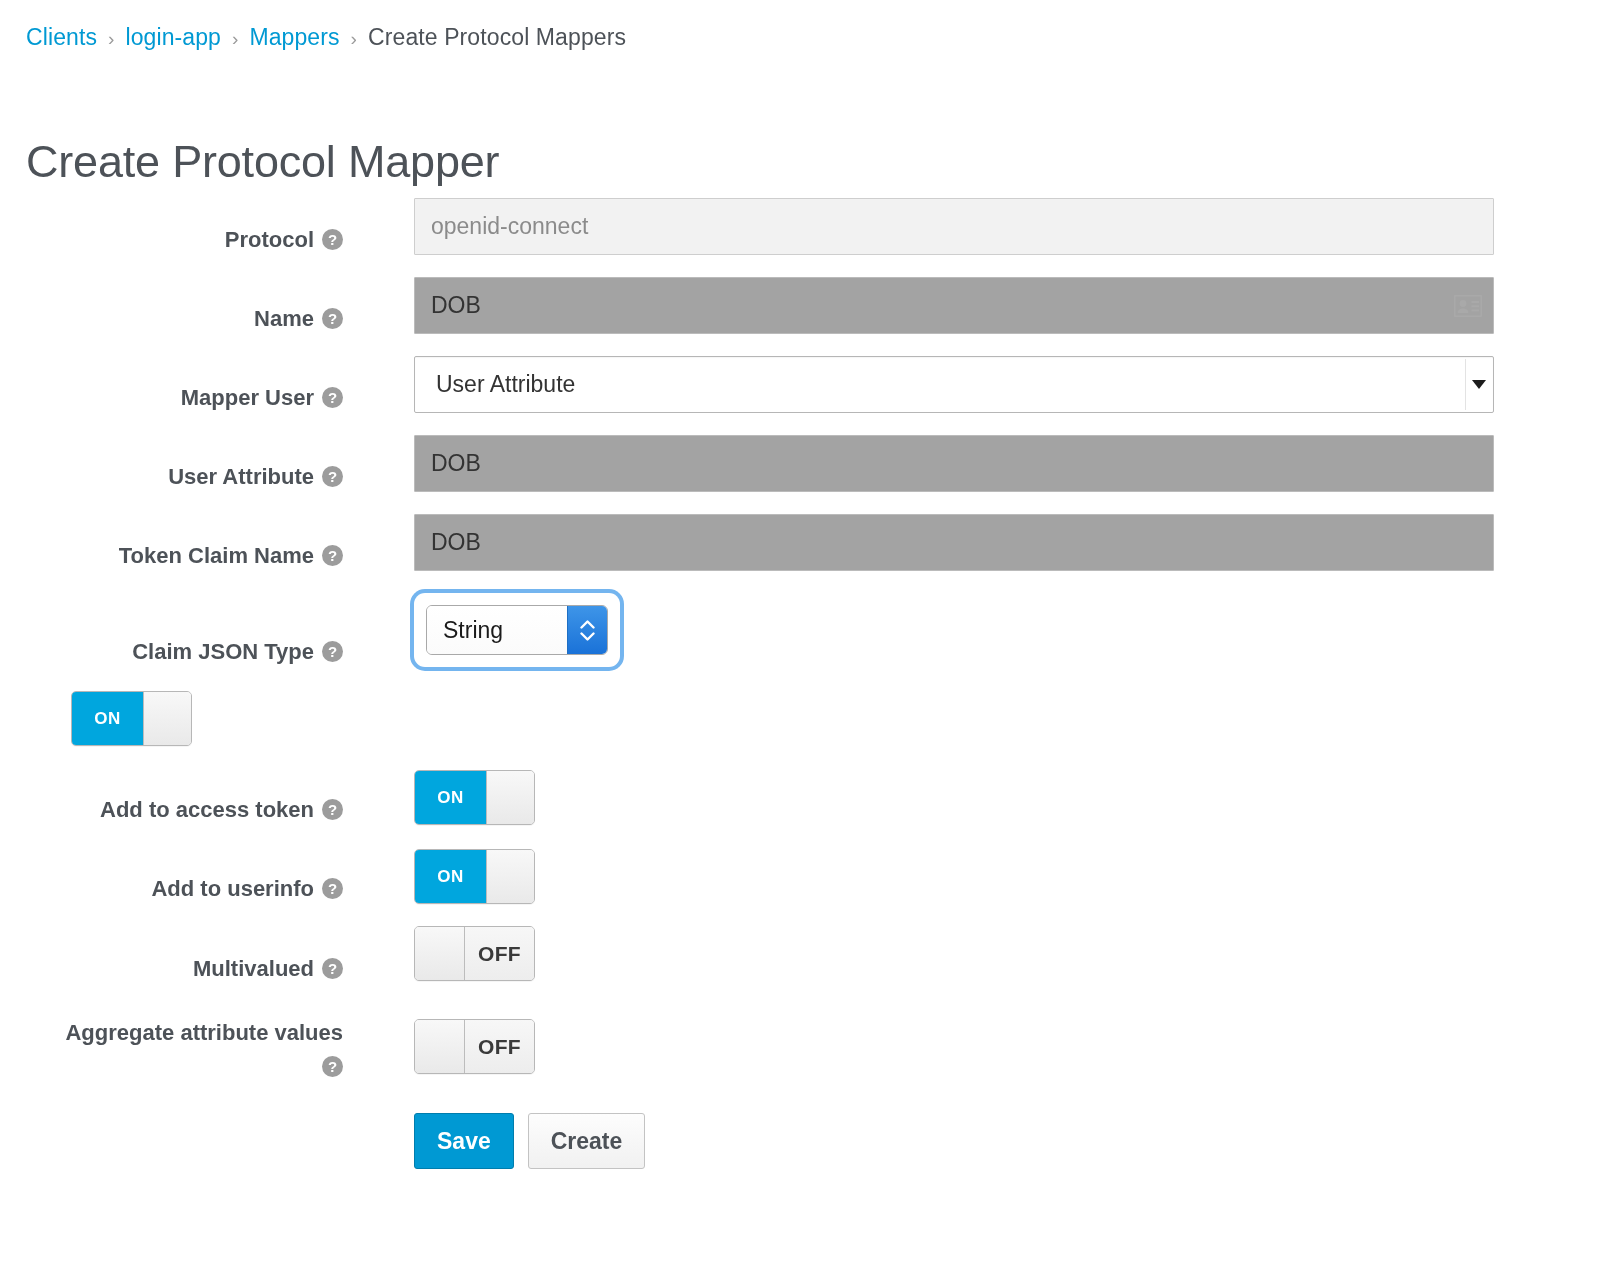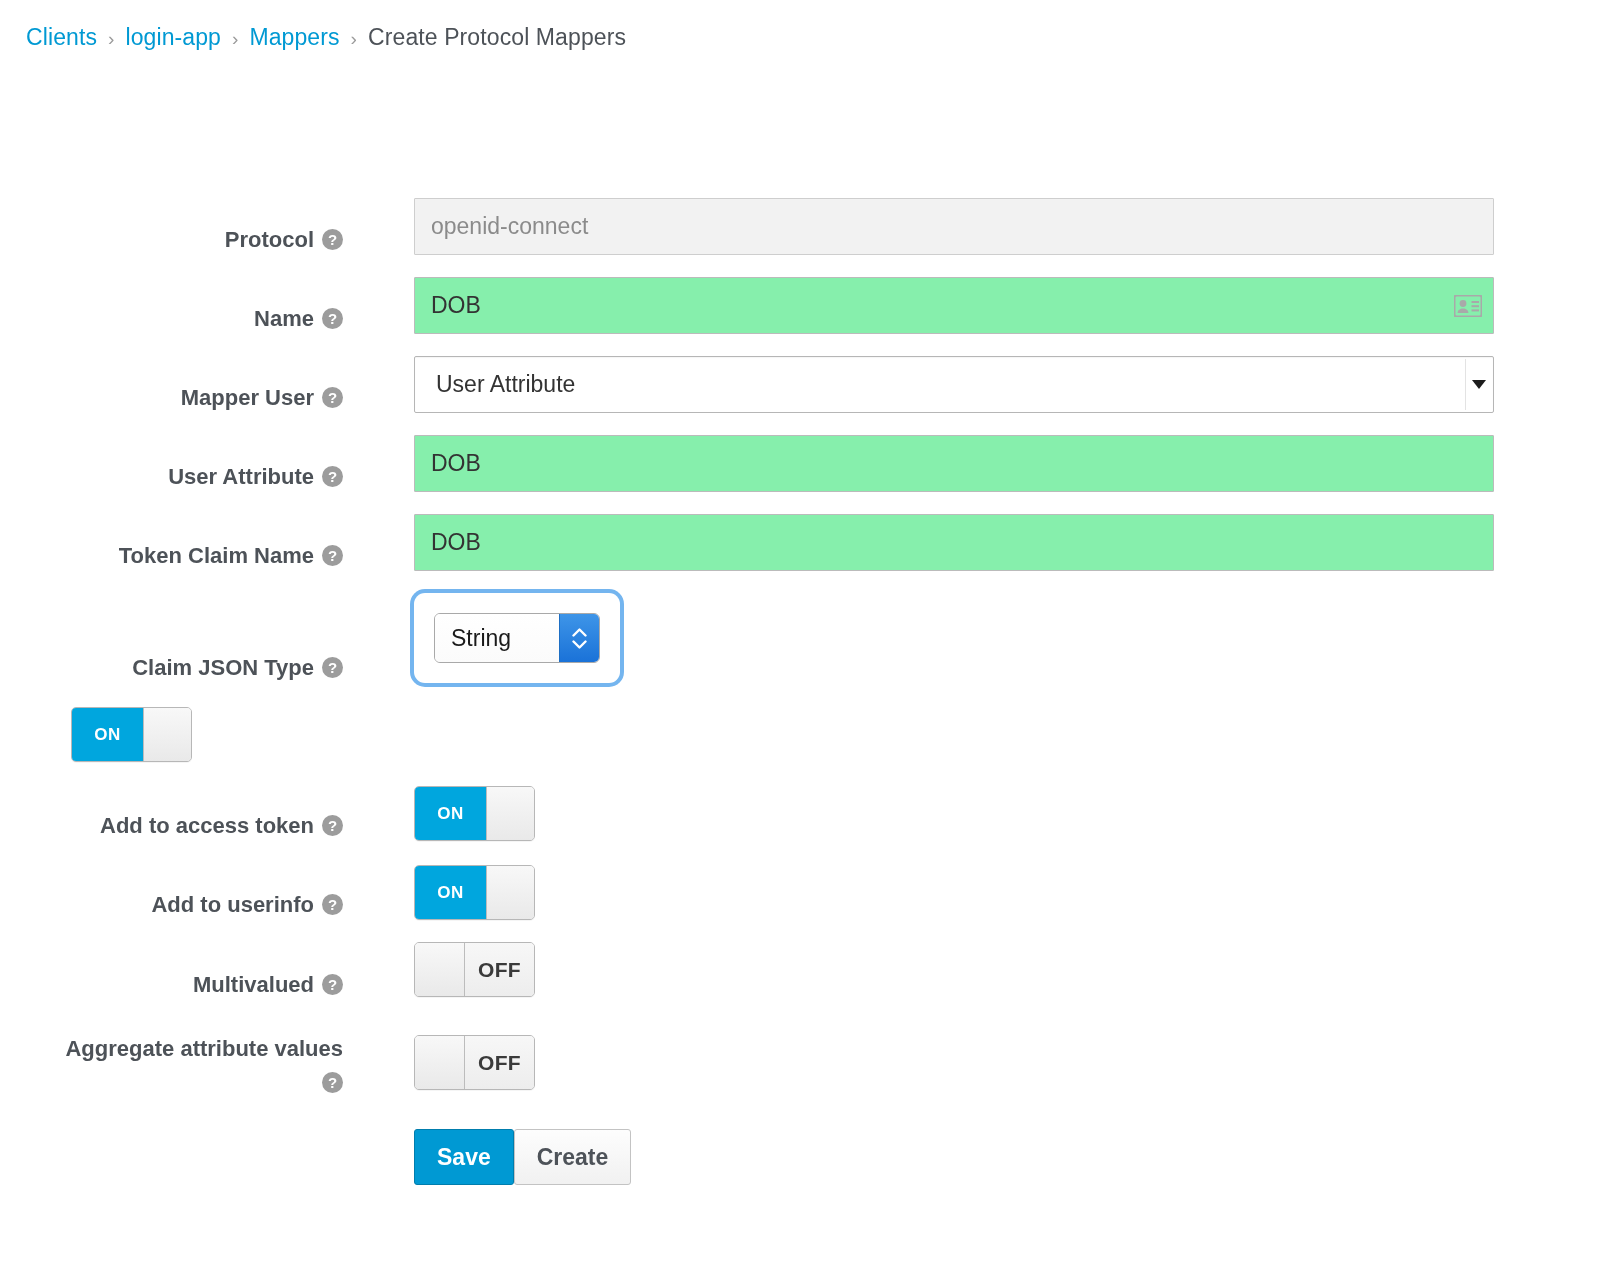--- a/index.html
+++ b/index.html
@@ -90,21 +90,21 @@
     display: block;
     margin: 8px 0 0 auto;
     margin-right: 0px;
   }
 
   
   .text-input {
     width: 1080px;
     height: 57px;
     border: 1px solid #bbbbbb;
-    background: #86efac;
+    background: #a3a3a3;
     font-size: 23px;
     color: #333333;
     padding: 0 16px;
     font-family: "Liberation Sans", sans-serif;
     border-radius: 1px;
     outline: none;
     display: block;
   }
   .text-input:disabled, .text-input.disabled {
     background: #f2f2f2;
@@ -150,21 +150,21 @@
   .tri-down {
     width: 0; height: 0;
     border-left: 7px solid transparent;
     border-right: 7px solid transparent;
     border-top: 9px solid #1c1c1c;
   }
 
   
   .select-focus-wrap {
     display: inline-block;
-    padding: 20px;
+    padding: 12px;
     border-radius: 11px;
     background: transparent;
     box-shadow: 0 0 0 4px #74b5ef;
     width: 206px;
   }
   .select-focus {
     display: flex;
     align-items: stretch;
     height: 50px;
     border: 1px solid #a9a9a9;
@@ -228,21 +228,21 @@
     flex: 0 0 50px;
     background: linear-gradient(#f8f8f8, #e9e9e9);
     border-left: 1px solid #bcbcbc;
   }
   .switch .knob.left {
     border-left: none;
     border-right: 1px solid #bcbcbc;
   }
 
   
-  .actions { display: flex; gap: 0; padding-top: 14px; }
+  .actions { display: flex; gap: 14px; padding-top: 14px; }
   .btn {
     font-family: "Liberation Sans", sans-serif;
     font-size: 23px;
     font-weight: bold;
     height: 56px;
     padding: 0 22px;
     border-radius: 3px;
     cursor: pointer;
     display: inline-flex;
     align-items: center;
@@ -267,20 +267,21 @@
   <nav class="breadcrumb">
     <span class="crumb-link">Clients</span>
     <span class="crumb-sep">›</span>
     <span class="crumb-link">login-app</span>
     <span class="crumb-sep">›</span>
     <span class="crumb-link">Mappers</span>
     <span class="crumb-sep">›</span>
     <span class="crumb-current">Create Protocol Mappers</span>
   </nav>
 
+  <h1 class="page-title">Create Protocol Mapper</h1>
 
   <div class="form">
 
     <div class="row">
       <div class="label-col">
         <span class="lbl-text">Protocol</span><span class="help-icon">?</span>
       </div>
       <div class="field-col">
         <div class="input-holder">
           <input class="text-input disabled" type="text" disabled="" value="openid-connect" style="">

